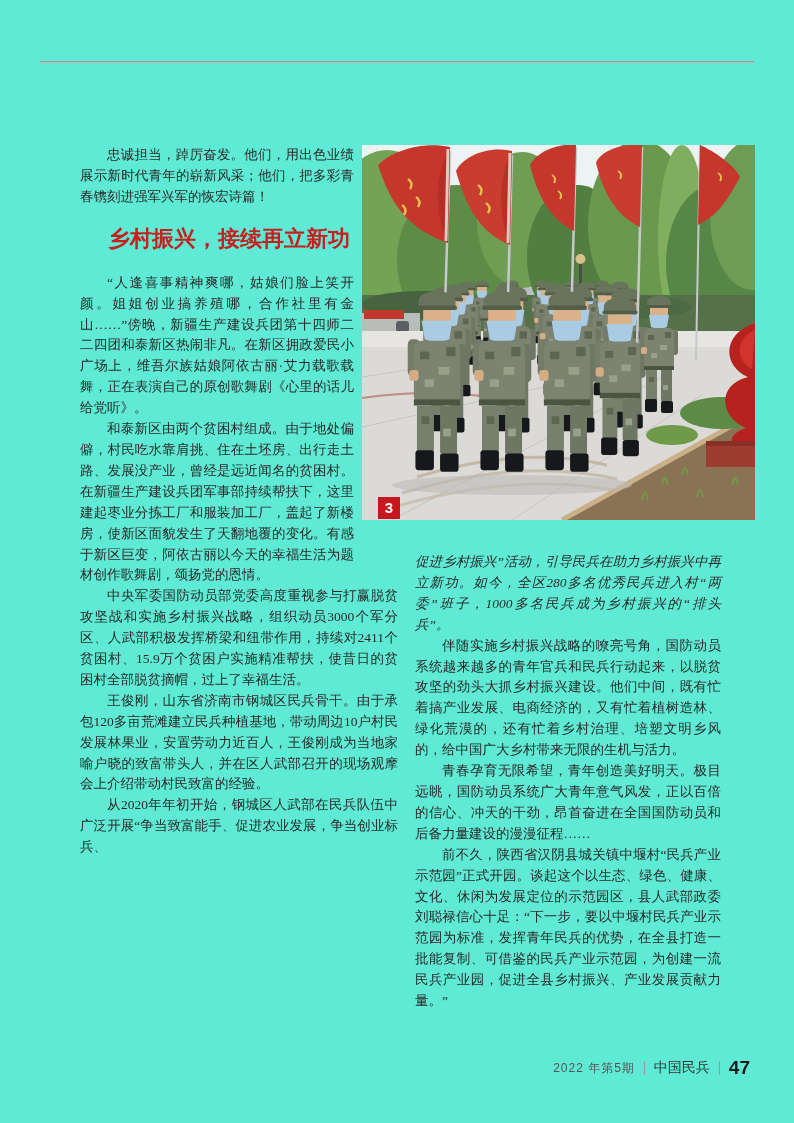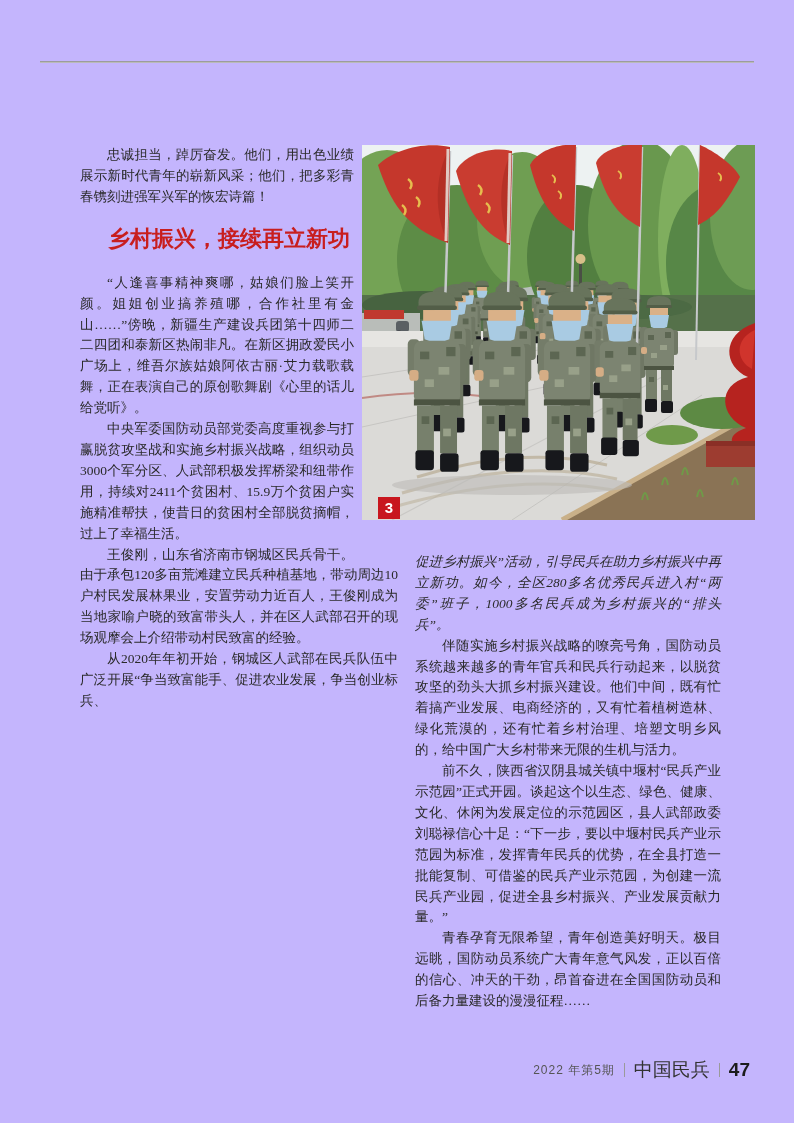--- a/index.html
+++ b/index.html
@@ -1,16 +1,16 @@
 <!DOCTYPE html>
 <html><head>
 <meta charset="utf-8">
 <style>
   html,body{margin:0;padding:0;background:#ffffff;}
-  .page{position:relative;width:794px;height:1123px;background:#c4b5fd;overflow:hidden;
+  .page{position:relative;width:794px;height:1123px;background:#5eead4;overflow:hidden;
         font-family:"Liberation Serif","DejaVu Serif",serif;color:#2a2a2a;}
   .top-rule{position:absolute;left:40px;top:61px;width:714px;height:2px;
             background:linear-gradient(#8d8d8d,#c9c9c9);}
   
   .col{position:absolute;font-size:13.5px;line-height:20.9px;text-align:justify;
        text-justify:inter-character;color:#2a2a2a;}
   .col-left{left:80px;top:145px;width:318px;}
   .col-right{left:415px;top:552px;width:306px;}
   .photo-spacer{float:right;width:44px;height:404px;}
   .para{margin:0;text-indent:2em;}
@@ -22,46 +22,47 @@
   .photo-figure svg{display:block;}
   .photo-badge{position:absolute;left:16px;top:352px;width:22px;height:22px;background:#c8161e;
        color:#ffffff;font-family:"Liberation Sans","DejaVu Sans",sans-serif;font-weight:bold;
        font-size:15px;line-height:22px;text-align:center;}
   
   .endmark{display:inline-block;vertical-align:-2px;margin-left:5px;}
   
   .footer{position:absolute;right:44px;top:1057px;display:flex;align-items:center;gap:9px;
        font-family:"Liberation Sans","DejaVu Sans",sans-serif;color:#4a4a4a;}
   .footer .issue{font-size:12px;letter-spacing:1px;color:#555555;}
-  .footer .mag{font-size:19px;color:#333333;}
+  .footer .mag{font-size:14px;color:#333333;}
   .footer .pageno{font-size:19px;font-weight:bold;color:#1c1c1c;}
   .footer .sep{width:1px;height:14px;background:#9a9a9a;}
 </style>
 </head>
 <body>
 
 <div class="page">
 
   <div class="top-rule"></div>
 
   <div class="col col-left">
     <div class="photo-spacer"></div>
     <p class="para">忠诚担当，踔厉奋发。他们，用出色业绩展示新时代青年的崭新风采；他们，把多彩青春镌刻进强军兴军的恢宏诗篇！</p>
     <h2 class="section-heading">乡村振兴，接续再立新功</h2>
     <p class="para">“人逢喜事精神爽哪，姑娘们脸上笑开颜。姐姐创业搞养殖哪，合作社里有金山……”傍晚，新疆生产建设兵团第十四师二二四团和泰新区热闹非凡。在新区拥政爱民小广场上，维吾尔族姑娘阿依古丽·艾力载歌载舞，正在表演自己的原创歌舞剧《心里的话儿给党听》。</p>
+    <p class="para">和泰新区由两个贫困村组成。由于地处偏僻，村民吃水靠肩挑、住在土坯房、出行走土路、发展没产业，曾经是远近闻名的贫困村。在新疆生产建设兵团军事部持续帮扶下，这里建起枣业分拣工厂和服装加工厂，盖起了新楼房，使新区面貌发生了天翻地覆的变化。有感于新区巨变，阿依古丽以今天的幸福生活为题材创作歌舞剧，颂扬党的恩情。</p>
     <p class="para">中央军委国防动员部党委高度重视参与打赢脱贫攻坚战和实施乡村振兴战略，组织动员3000个军分区、人武部积极发挥桥梁和纽带作用，持续对2411个贫困村、15.9万个贫困户实施精准帮扶，使昔日的贫困村全部脱贫摘帽，过上了幸福生活。</p>
     <p class="para">王俊刚，山东省济南市钢城区民兵骨干。由于承包120多亩荒滩建立民兵种植基地，带动周边10户村民发展林果业，安置劳动力近百人，王俊刚成为当地家喻户晓的致富带头人，并在区人武部召开的现场观摩会上介绍带动村民致富的经验。</p>
     <p class="para">从2020年年初开始，钢城区人武部在民兵队伍中广泛开展“争当致富能手、促进农业发展，争当创业标兵、</p>
   </div>
 
   <div class="col col-right">
     <p class="para noindent">促进乡村振兴”活动，引导民兵在助力乡村振兴中再立新功。如今，全区280多名优秀民兵进入村“两委”班子，1000多名民兵成为乡村振兴的“排头兵”。</p>
     <p class="para">伴随实施乡村振兴战略的嘹亮号角，国防动员系统越来越多的青年官兵和民兵行动起来，以脱贫攻坚的劲头大抓乡村振兴建设。他们中间，既有忙着搞产业发展、电商经济的，又有忙着植树造林、绿化荒漠的，还有忙着乡村治理、培塑文明乡风的，给中国广大乡村带来无限的生机与活力。</p>
+    <p class="para">青春孕育无限希望，青年创造美好明天。极目远眺，国防动员系统广大青年意气风发，正以百倍的信心、冲天的干劲，昂首奋进在全国国防动员和后备力量建设的漫漫征程……</p>
     <p class="para">前不久，陕西省汉阴县城关镇中堰村“民兵产业示范园”正式开园。谈起这个以生态、绿色、健康、文化、休闲为发展定位的示范园区，县人武部政委刘聪禄信心十足：“下一步，要以中堰村民兵产业示范园为标准，发挥青年民兵的优势，在全县打造一批能复制、可借鉴的民兵产业示范园，为创建一流民兵产业园，促进全县乡村振兴、产业发展贡献力量。”</p>
-    <p class="para">青春孕育无限希望，青年创造美好明天。极目远眺，国防动员系统广大青年意气风发，正以百倍的信心、冲天的干劲，昂首奋进在全国国防动员和后备力量建设的漫漫征程……</p>
   </div>
 
   <div class="photo-figure">
     <svg width="393" height="375" viewBox="0 0 393 375" xmlns="http://www.w3.org/2000/svg">
       <defs>
         <g id="sol">
           <path d="M8 8 Q8 1 20 1 Q32 1 32 8 L32 11 L8 11 Z" fill="#68745c"></path>
           <rect x="7" y="10" width="26" height="3" rx="1.5" fill="#535e48"></rect>
           <rect x="11" y="13" width="18" height="9" fill="#dab188"></rect>
           <path d="M10 20 L30 20 L28 32 Q20 36 12 32 Z" fill="#a9cbe3"></path>

